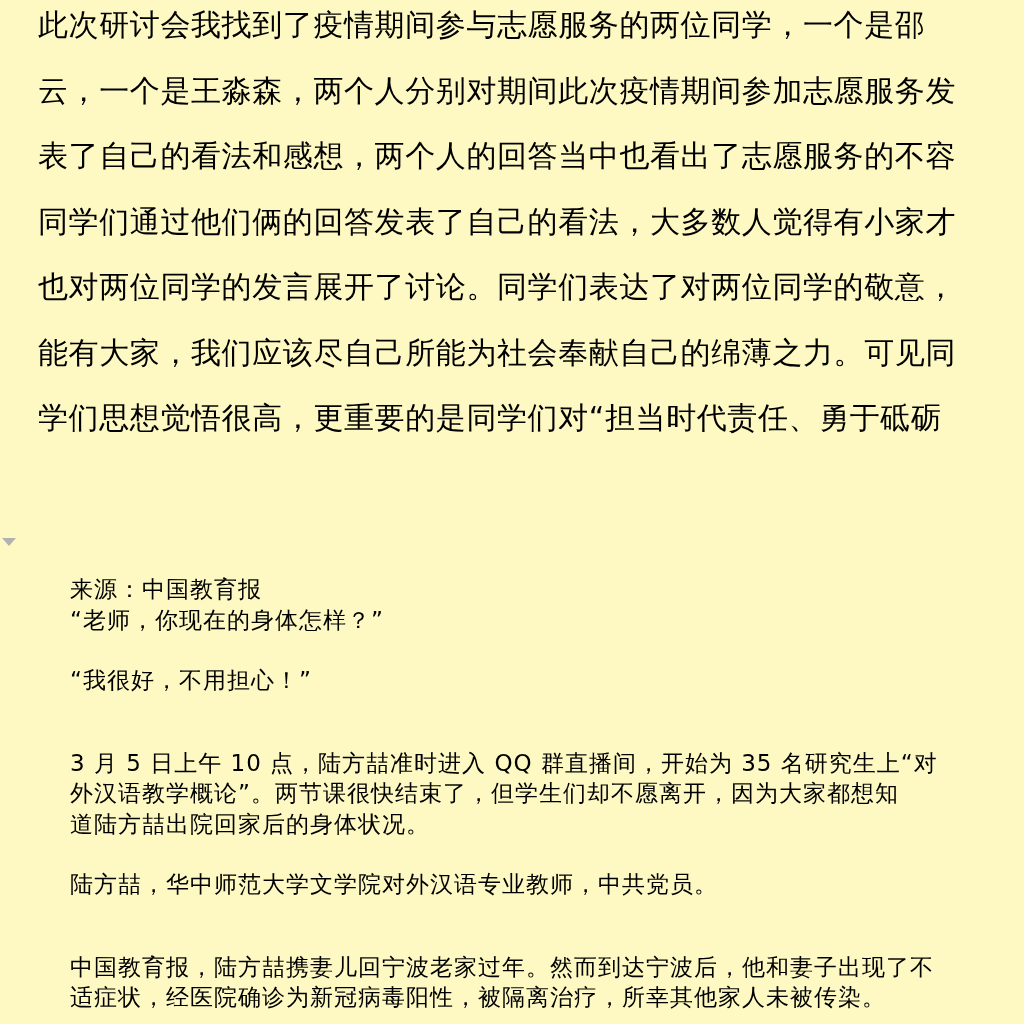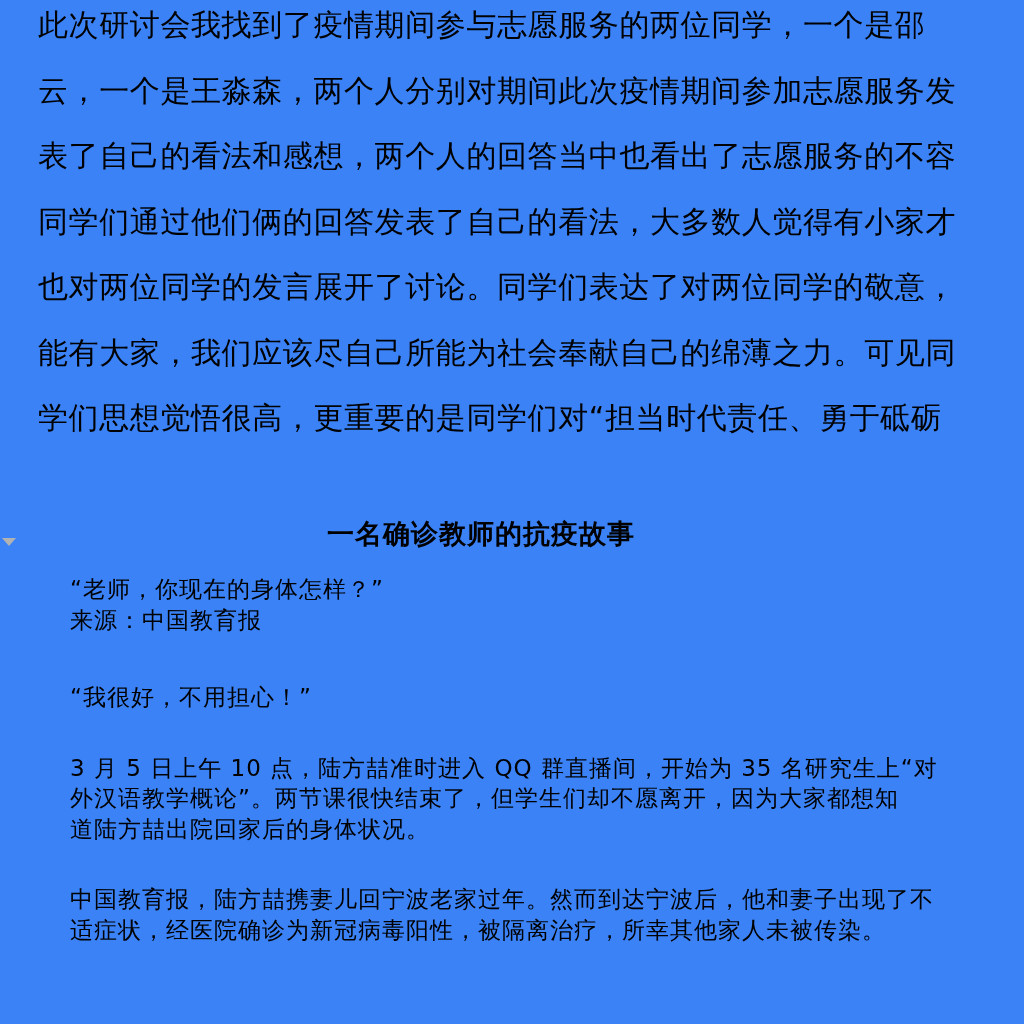--- a/index.html
+++ b/index.html
@@ -9,21 +9,21 @@
     width: 1024px;
     height: 1024px;
     overflow: hidden;
     font-family: "DejaVu Sans", sans-serif;
     color: #000000;
   }
   .page {
     position: relative;
     width: 1024px;
     height: 1024px;
-    background: #3b82f6;
+    background: #fef9c3;
   }
   
   .top-para {
     position: absolute;
     left: 38px;
     top: -8px;
     width: 952px;
     font-size: 30px;
     letter-spacing: 0.6px;
   }
@@ -62,53 +62,53 @@
     left: 70px;
     top: 574px;
     width: 920px;
     font-size: 23px;
     line-height: 30.5px;
     letter-spacing: 1px;
   }
   .article-body .line {
     white-space: nowrap;
   }
-  .gap30 { margin-top: 47px; }
-  .gap40 { margin-top: 40px; }
+  .gap30 { margin-top: 30px; }
+  .gap40 { margin-top: 52px; }
 </style>
 </head>
 <body>
 
 <div class="page">
 
   <div class="top-para">
     <div class="top-line">此次研讨会我找到了疫情期间参与志愿服务的两位同学，一个是邵</div>
     <div class="top-line">云，一个是王淼森，两个人分别对期间此次疫情期间参加志愿服务发</div>
     <div class="top-line">表了自己的看法和感想，两个人的回答当中也看出了志愿服务的不容</div>
     <div class="top-line">同学们通过他们俩的回答发表了自己的看法，大多数人觉得有小家才</div>
     <div class="top-line">也对两位同学的发言展开了讨论。同学们表达了对两位同学的敬意，</div>
     <div class="top-line">能有大家，我们应该尽自己所能为社会奉献自己的绵薄之力。可见同</div>
     <div class="top-line">学们思想觉悟很高，更重要的是同学们对“担当时代责任、勇于砥砺</div>
   </div>
 
   <div class="collapse-marker"></div>
 
-  <div class="article-title">一名确诊教师的抗疫故事</div>
 
   <div class="article-body">
+    <div class="line">来源：中国教育报</div>
     <div class="line">“老师，你现在的身体怎样？”</div>
-    <div class="line">来源：中国教育报</div>
     <div class="line gap30">“我很好，不用担心！”</div>
 
     <div class="gap40">
       <div class="line">3 月 5 日上午 10 点，陆方喆准时进入 QQ 群直播间，开始为 35 名研究生上“对</div>
       <div class="line">外汉语教学概论”。两节课很快结束了，但学生们却不愿离开，因为大家都想知</div>
       <div class="line">道陆方喆出院回家后的身体状况。</div>
     </div>
 
+    <div class="line gap30">陆方喆，华中师范大学文学院对外汉语专业教师，中共党员。</div>
 
     <div class="gap40">
       <div class="line">中国教育报，陆方喆携妻儿回宁波老家过年。然而到达宁波后，他和妻子出现了不</div>
       <div class="line">适症状，经医院确诊为新冠病毒阳性，被隔离治疗，所幸其他家人未被传染。</div>
     </div>
   </div>
 
 </div>
 
 </body></html>

